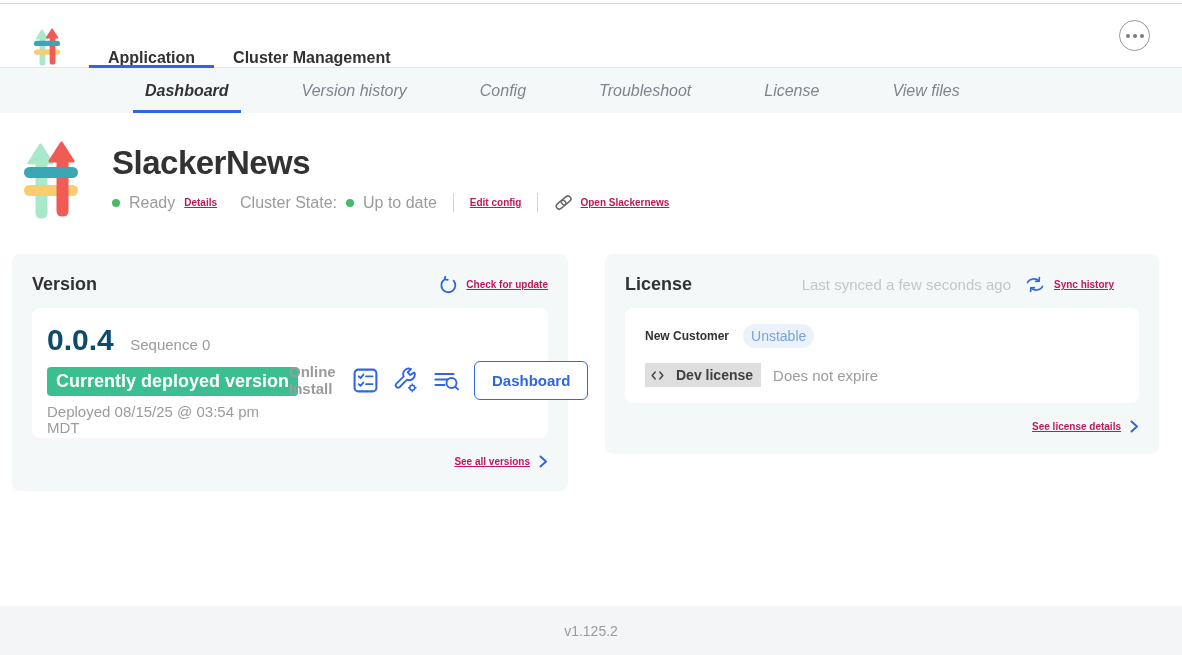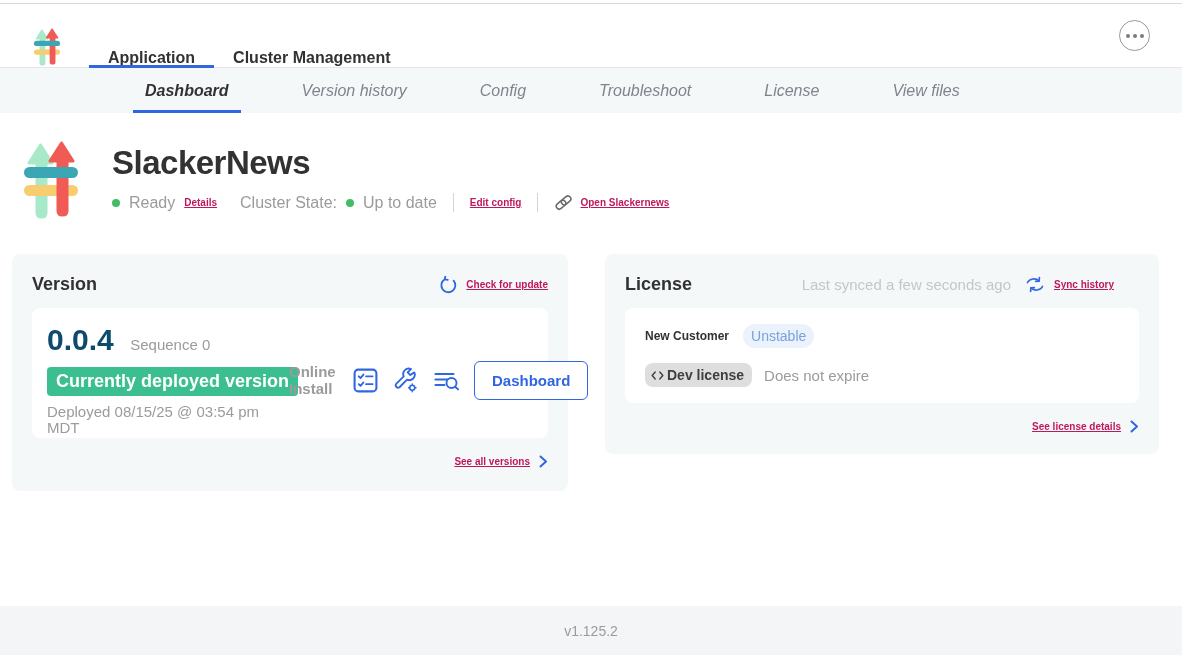--- a/index.html
+++ b/index.html
@@ -110,22 +110,22 @@
   .license-inner { padding: 16px 20px; }
   .lic-row1 { display: flex; align-items: center; gap: 14px; }
   .customer-name { font-size: 12px; font-weight: 700; color: #323232; }
   .unstable-badge {
     background: #ecf2fb; color: #76a3de; font-size: 14px;
     padding: 4px 8px; border-radius: 12px;
   }
   .lic-row2 { display: flex; align-items: center; gap: 12px; margin-top: 15px; }
   .dev-badge {
     background: #dedede; color: #3f3f3f; font-size: 14px; font-weight: 700;
-    padding: 4px 8px 4px 6px; border-radius: 8px;
-    display: flex; align-items: center; gap: 3px;
+    padding: 4px 8px 4px 6px; border-radius: 0;
+    display: flex; align-items: center; gap: 12px;
   }
   .expiry { color: #9b9b9b; font-size: 15px; }
 
   
   .footer {
     height: 49px; flex: none; background: #f4f5f6;
     display: flex; align-items: center; justify-content: center;
     color: #9b9b9b; font-size: 14px;
   }
 </style>

